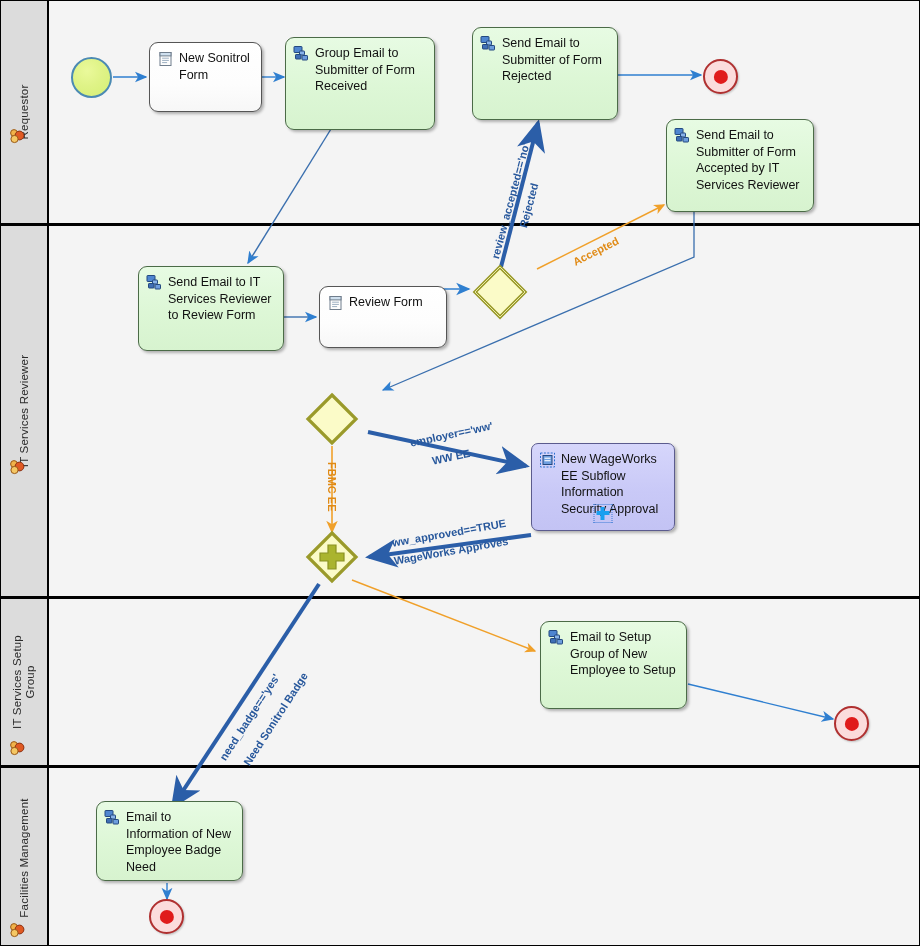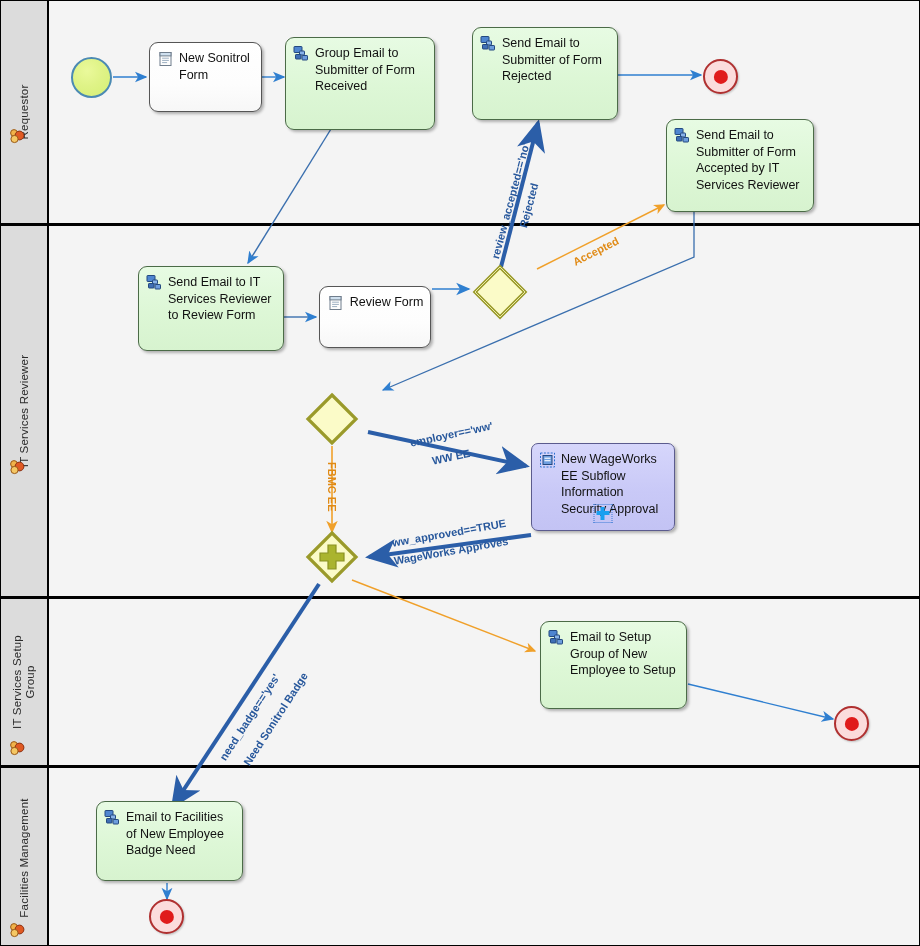--- a/index.html
+++ b/index.html
@@ -283,21 +283,21 @@
       <svg class="task-ico" viewBox="0 0 16 16">
         <rect x="0.5" y="0.5" width="8" height="6" rx="0.6" fill="#4f86d0" stroke="#24497f" stroke-width="1"></rect>
         <rect x="6" y="5" width="5" height="4" rx="0.6" fill="#87b2e8" stroke="#24497f" stroke-width="1"></rect>
         <rect x="2" y="8.5" width="5.5" height="4.5" rx="0.6" fill="#3f6fb5" stroke="#24497f" stroke-width="1"></rect>
         <rect x="8.5" y="9.5" width="5.5" height="4.5" rx="0.6" fill="#6d9ddd" stroke="#24497f" stroke-width="1"></rect>
       </svg>
       <div class="task-text">Send Email to Submitter of Form Accepted by IT Services Reviewer</div>
     </div>
   </div>
 
-  <div class="node task white" style="left:318px;top:285px;width:112px;height:62px;text-align:center;">
+  <div class="node task white" style="left:318px;top:285px;width:128px;height:62px;">
     <div class="task-inner">
       <svg class="task-ico" viewBox="0 0 16 16">
         <rect x="2.5" y="1.5" width="11" height="13" fill="#fdfdfd" stroke="#6f7d8c" stroke-width="1"></rect>
         <rect x="2.5" y="1.5" width="11" height="3.4" fill="#cfe0ef" stroke="#6f7d8c" stroke-width="1"></rect>
         <line x1="4.6" y1="7.2" x2="11.4" y2="7.2" stroke="#9db0c2" stroke-width="1"></line>
         <line x1="4.6" y1="9.4" x2="11.4" y2="9.4" stroke="#9db0c2" stroke-width="1"></line>
         <line x1="4.6" y1="11.6" x2="9.6" y2="11.6" stroke="#9db0c2" stroke-width="1"></line>
       </svg>
       <div class="task-text">Review Form</div>
     </div>
@@ -351,19 +351,19 @@
   <div class="ev ev-end node" style="left:833px;top:705px;width:35px;height:35px;"></div>
 
   <div class="node task green" style="left:95px;top:800px;width:147px;height:80px;">
     <div class="task-inner">
       <svg class="task-ico" viewBox="0 0 16 16">
         <rect x="0.5" y="0.5" width="8" height="6" rx="0.6" fill="#4f86d0" stroke="#24497f" stroke-width="1"></rect>
         <rect x="6" y="5" width="5" height="4" rx="0.6" fill="#87b2e8" stroke="#24497f" stroke-width="1"></rect>
         <rect x="2" y="8.5" width="5.5" height="4.5" rx="0.6" fill="#3f6fb5" stroke="#24497f" stroke-width="1"></rect>
         <rect x="8.5" y="9.5" width="5.5" height="4.5" rx="0.6" fill="#6d9ddd" stroke="#24497f" stroke-width="1"></rect>
       </svg>
-      <div class="task-text">Email to Facilities of New Employee Badge Need</div>
+      <div class="task-text">Email to Information of New Employee Badge Need</div>
     </div>
   </div>
 
   <div class="ev ev-end node" style="left:148px;top:898px;width:35px;height:35px;"></div>
 
 </div>
 
 </body></html>

